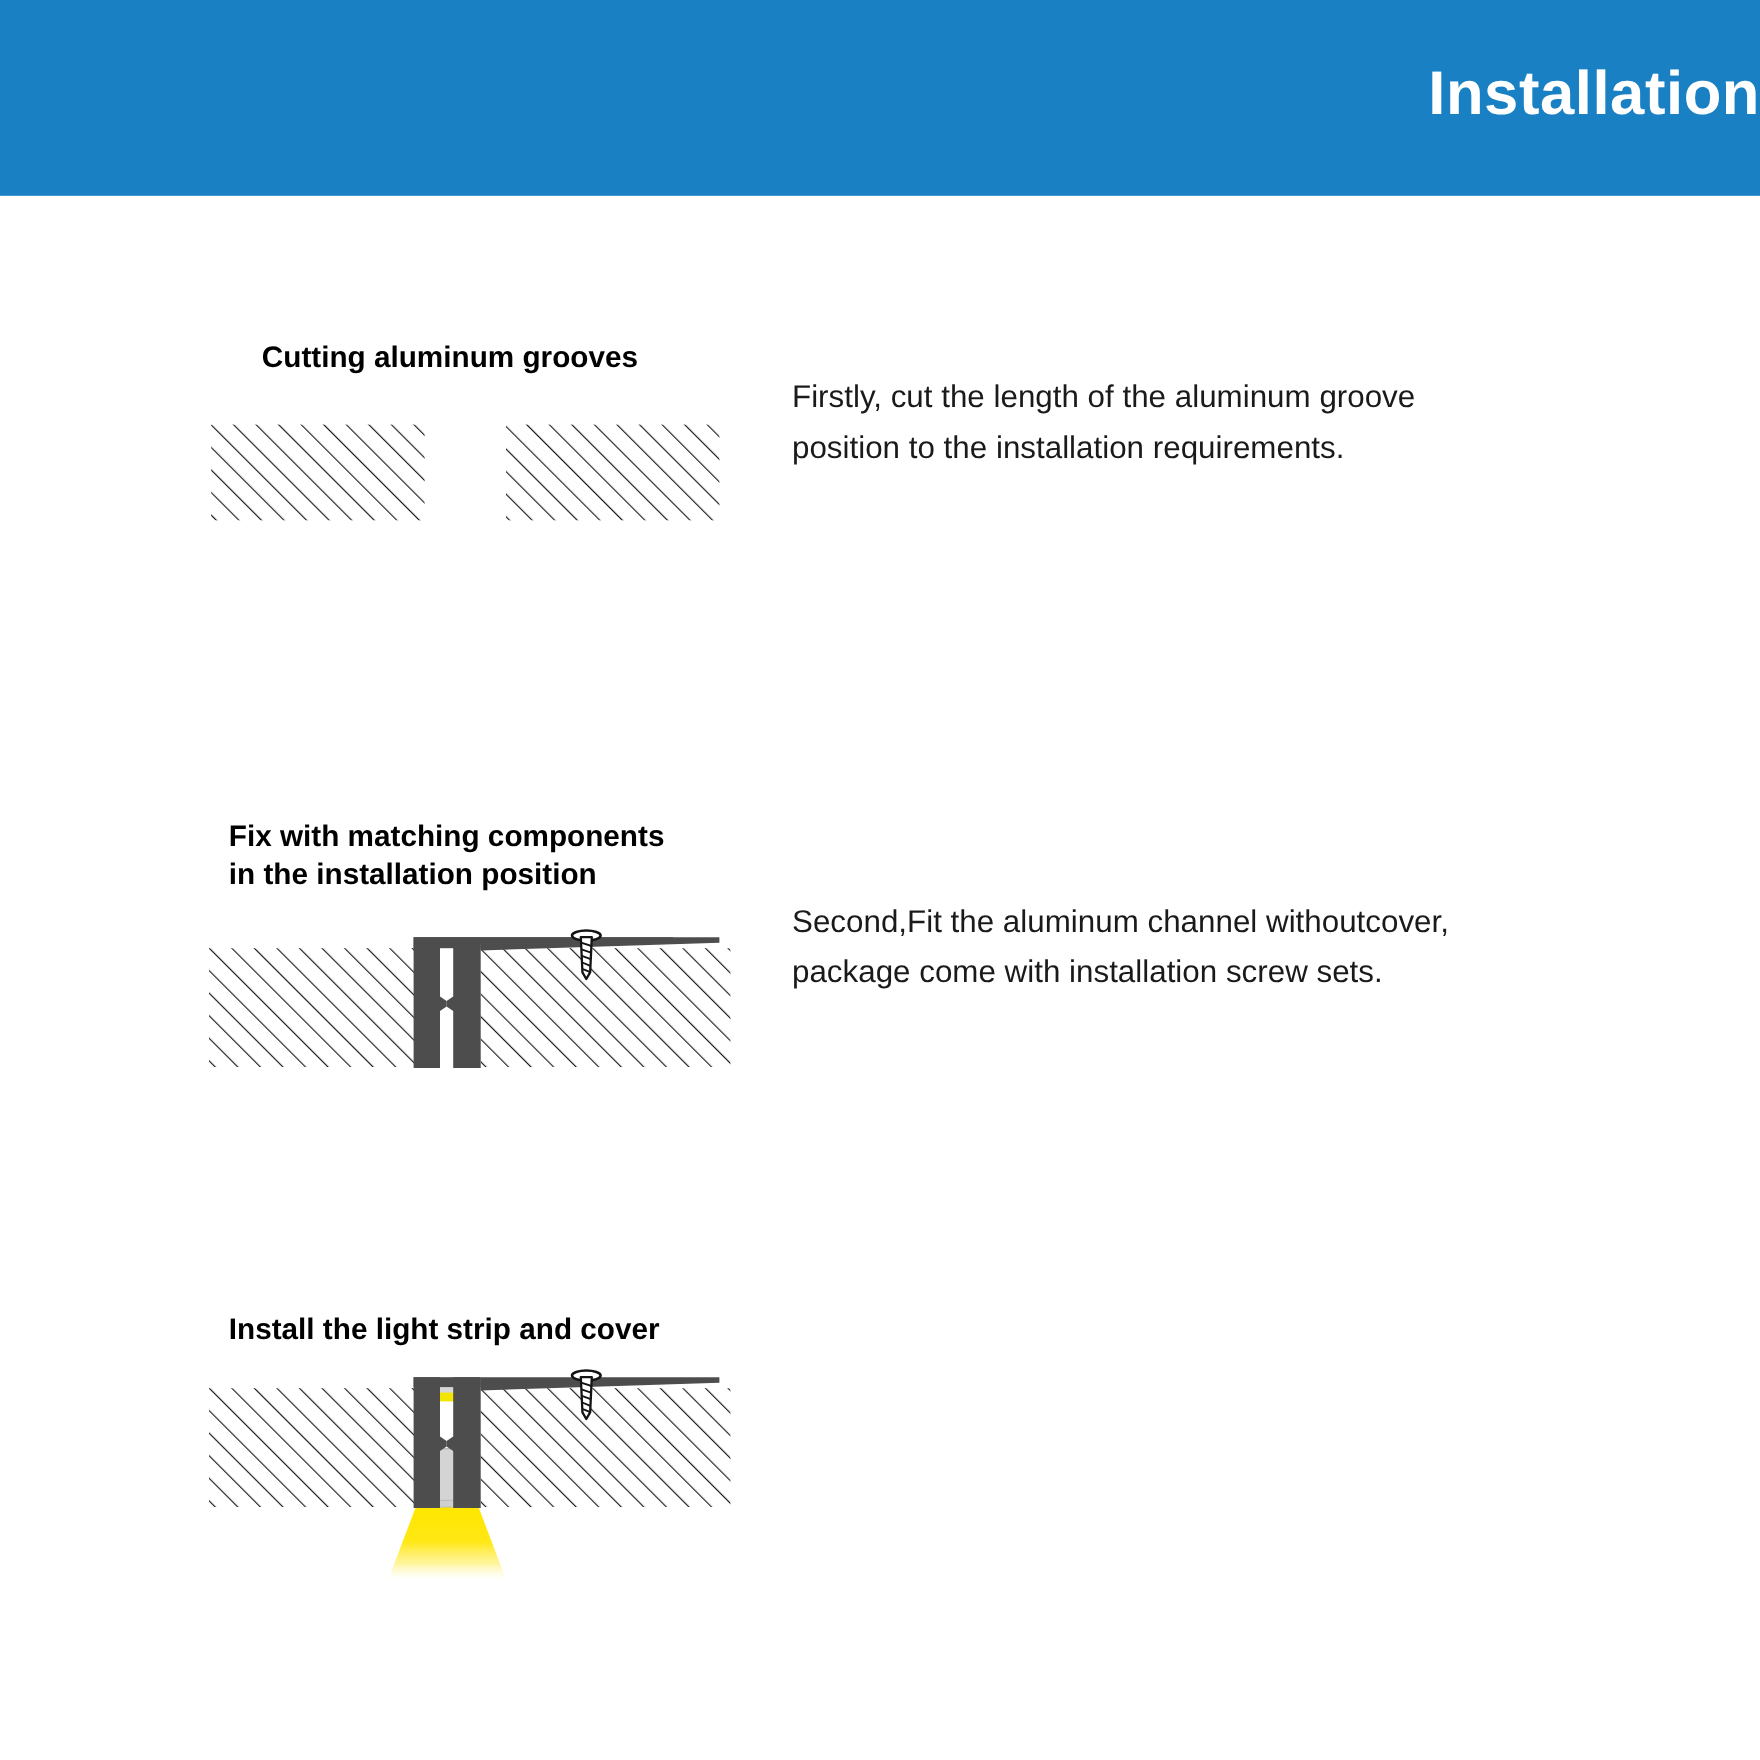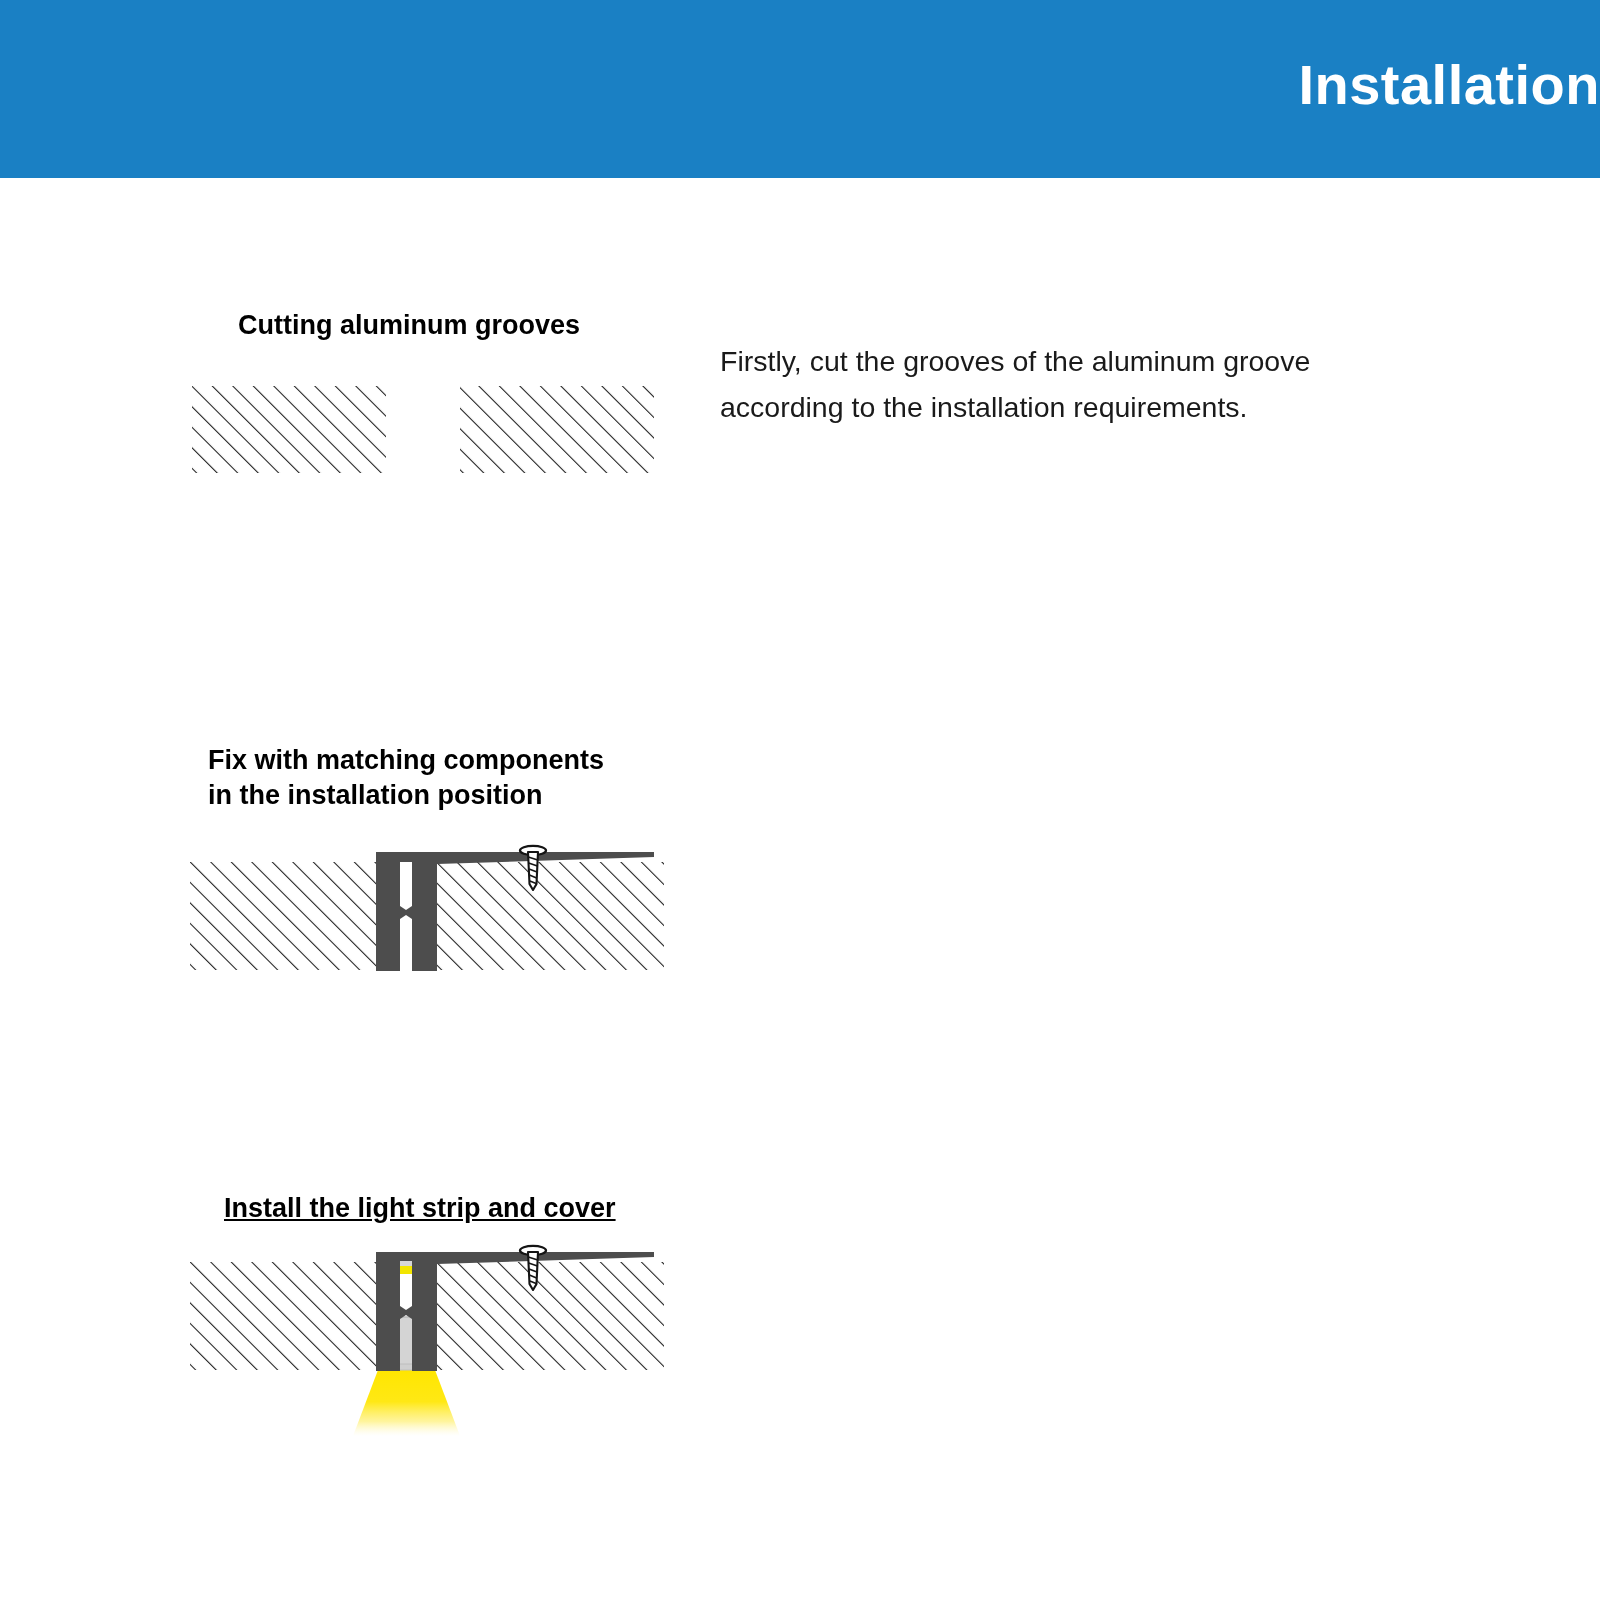--- a/index.html
+++ b/index.html
@@ -105,21 +105,21 @@
       <g>
         <rect x="4" y="3" width="194" height="87" fill="url(#hatch)"></rect>
       </g>
 
       <g>
         <rect x="272" y="3" width="194" height="87" fill="url(#hatch)"></rect>
       </g>
     </svg>
   </div>
 
-  <div class="step-body" style="left:720px; top:160px; width:660px;">Firstly, cut the grooves of the aluminum groove according to the installation requirements.</div>
+  <div class="step-body" style="left:720px; top:160px; width:660px;">Firstly, cut the length of the aluminum groove position to the installation requirements.</div>
 </div>
 
 <div class="step" id="step-2">
 
   <div class="step-heading" style="left:208px; top:135px;">Fix with matching components
 in the installation position</div>
 
   <div class="figure" style="left:188px; top:232px;">
     <svg width="478" height="135" viewBox="0 0 478 135">
 
@@ -173,25 +173,26 @@
           <line x1="340.3" y1="17" x2="349.7" y2="20"></line>
           <line x1="340.6" y1="23" x2="349.4" y2="26"></line>
           <line x1="341.0" y1="29" x2="349.0" y2="32"></line>
           <line x1="341.4" y1="35" x2="348.6" y2="38"></line>
           <line x1="341.9" y1="41" x2="348.1" y2="43.5"></line>
         </g>
       </g>
     </svg>
   </div>
 
+  <div class="step-body" style="left:720px; top:207px; width:680px;">Second,Fit the aluminum channel withoutcover, package come with installation screw sets.</div>
 </div>
 
 <div class="step" id="step-3">
 
-  <div class="step-heading" style="left:224px; top:23px;text-decoration:underline;">Install the light strip and cover</div>
+  <div class="step-heading" style="left:208px; top:23px;">Install the light strip and cover</div>
 
   <div class="figure" style="left:188px; top:72px;">
     <svg width="478" height="260" viewBox="0 0 478 260">
 
       <g>
         <rect x="2" y="22" width="188" height="108" fill="url(#hatch)"></rect>
         <rect x="249" y="22" width="227" height="108" fill="url(#hatch)"></rect>
       </g>
 
       <g>

